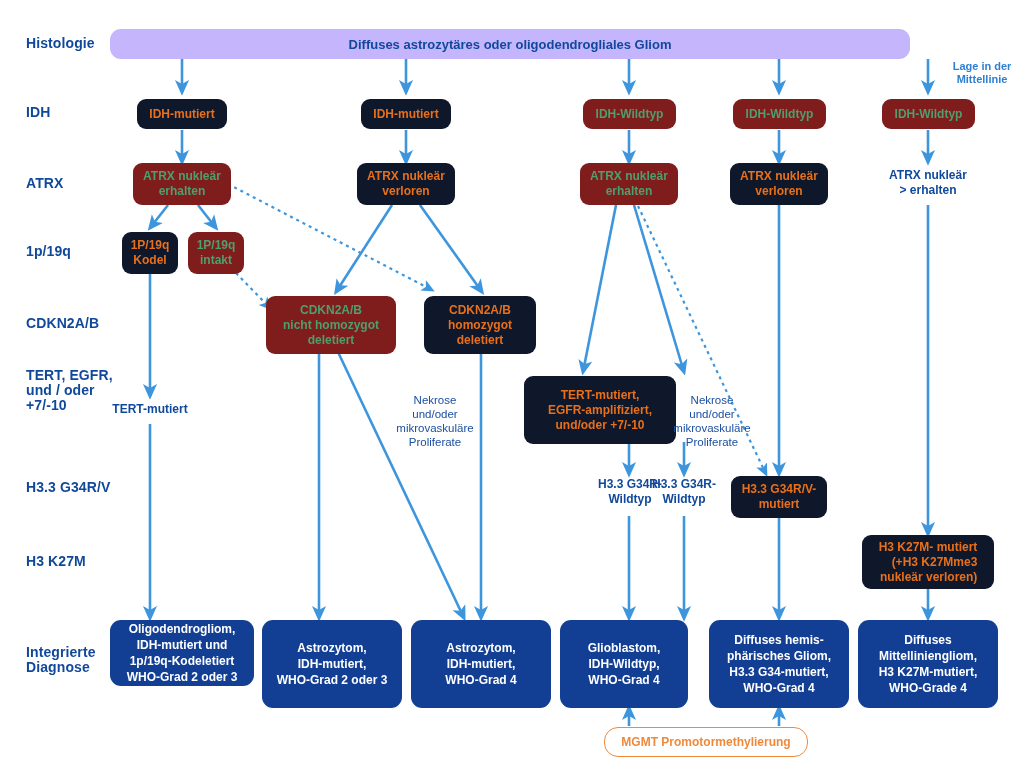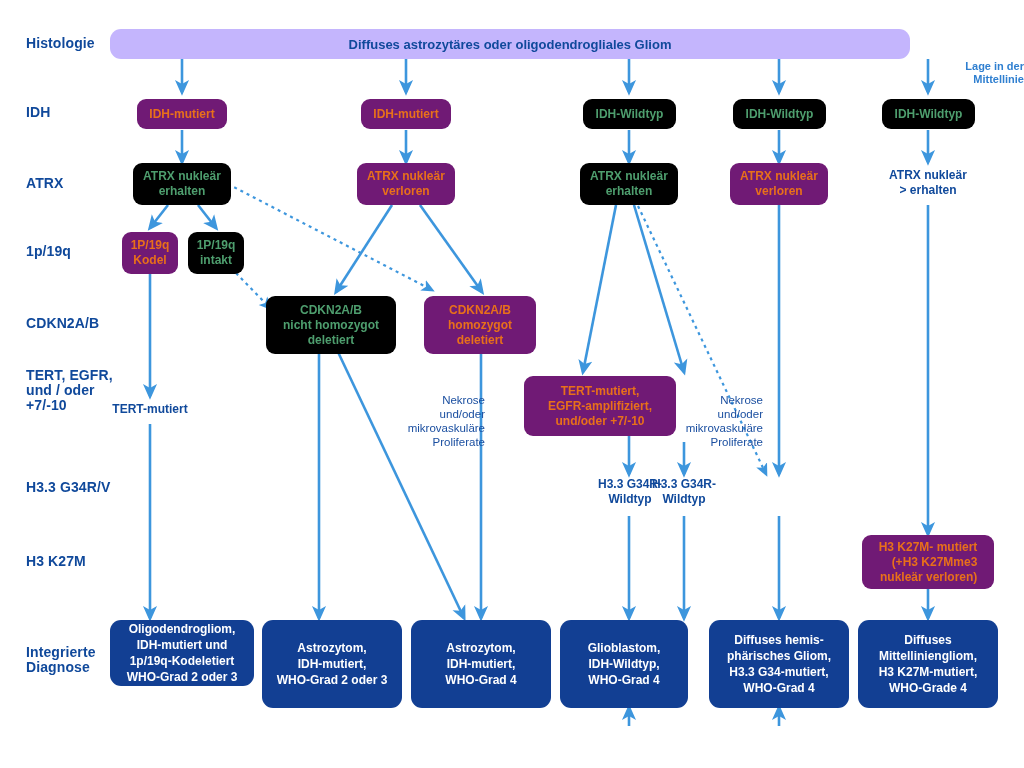--- a/index.html
+++ b/index.html
@@ -34,26 +34,26 @@
     display: flex;
     align-items: center;
     justify-content: center;
     text-align: center;
     font-weight: bold;
     border-radius: 9px;
     line-height: 15px;
     padding: 5px 6px;
   }
   .node.orange {
-    background: #701a75;
+    background: #0f172a;
     color: #e8701a;
     font-size: 12px;
   }
   .node.green {
-    background: #000000;
+    background: #7f1d1d;
     color: #4e9e6e;
     font-size: 12px;
   }
   .node.header {
     background: #c4b5fd;
     color: #10499b;
     font-size: 13px;
     border-radius: 11px;
   }
   .node.diagnosis {
@@ -77,21 +77,21 @@
     font-size: 12px;
     line-height: 15px;
     text-align: center;
   }
   .annot {
     position: absolute;
     color: #1b4fa0;
     font-weight: normal;
     font-size: 11.5px;
     line-height: 14px;
-    text-align: right;
+    text-align: center;
   }
   .annot.small-blue {
     color: #2f7fd0;
     font-weight: bold;
     font-size: 11px;
     line-height: 13px;
   }
 </style>
 </head>
 <body>
@@ -209,37 +209,39 @@
 intakt</div>
 
   <div class="node green" style="left:266px; top:296px; width:130px; height:58px; white-space:pre-line;">CDKN2A/B
 nicht homozygot
 deletiert</div>
   <div class="node orange" style="left:424px; top:296px; width:112px; height:58px; white-space:pre-line;">CDKN2A/B
 homozygot
 deletiert</div>
 
   <div class="plain" style="left:102px; top:402px; width:96px;">TERT-mutiert</div>
-  <div class="node orange" style="left:524px; top:376px; width:152px; height:60px; white-space:pre-line;">TERT-mutiert,
+  <div class="node orange" style="left:524px; top:376px; width:152px; height:68px; white-space:pre-line;">TERT-mutiert,
 EGFR-amplifiziert,
 und/oder +7/-10</div>
 
   <div class="annot" style="left:385px; top:393px; width:100px; white-space:pre-line;">Nekrose
 und/oder
 mikrovaskuläre
 Proliferate</div>
   <div class="annot" style="left:661px; top:393px; width:102px; white-space:pre-line;">Nekrose
 und/oder
 mikrovaskuläre
 Proliferate</div>
 
   <div class="plain" style="left:580px; top:477px; width:100px; white-space:pre-line;">H3.3 G34R-
 Wildtyp</div>
   <div class="plain" style="left:634px; top:477px; width:100px; white-space:pre-line;">H3.3 G34R-
 Wildtyp</div>
+  <div class="node orange" style="left:731px; top:476px; width:96px; height:42px; white-space:pre-line;">H3.3 G34R/V-
+mutiert</div>
 
   <div class="node orange" style="left:862px; top:535px; width:132px; height:54px; white-space:pre-line;text-align:right;">H3 K27M- mutiert
 (+H3 K27Mme3
 nukleär verloren)</div>
 
   <div class="node diagnosis" style="left:110px; top:620px; width:144px; height:66px; white-space:pre-line;">Oligodendrogliom,
 IDH-mutiert und
 1p/19q-Kodeletiert
 WHO-Grad 2 oder 3</div>
   <div class="node diagnosis" style="left:262px; top:620px; width:140px; height:88px; white-space:pre-line;">Astrozytom,
@@ -253,14 +255,15 @@
 WHO-Grad 4</div>
   <div class="node diagnosis" style="left:709px; top:620px; width:140px; height:88px; white-space:pre-line;">Diffuses hemis-
 phärisches Gliom,
 H3.3 G34-mutiert,
 WHO-Grad 4</div>
   <div class="node diagnosis" style="left:858px; top:620px; width:140px; height:88px; white-space:pre-line;">Diffuses
 Mittelliniengliom,
 H3 K27M-mutiert,
 WHO-Grade 4</div>
 
+  <div class="node mgmt" style="left:604px; top:727px; width:204px; height:30px;">MGMT Promotormethylierung</div>
 
 </div>
 
 </body></html>

